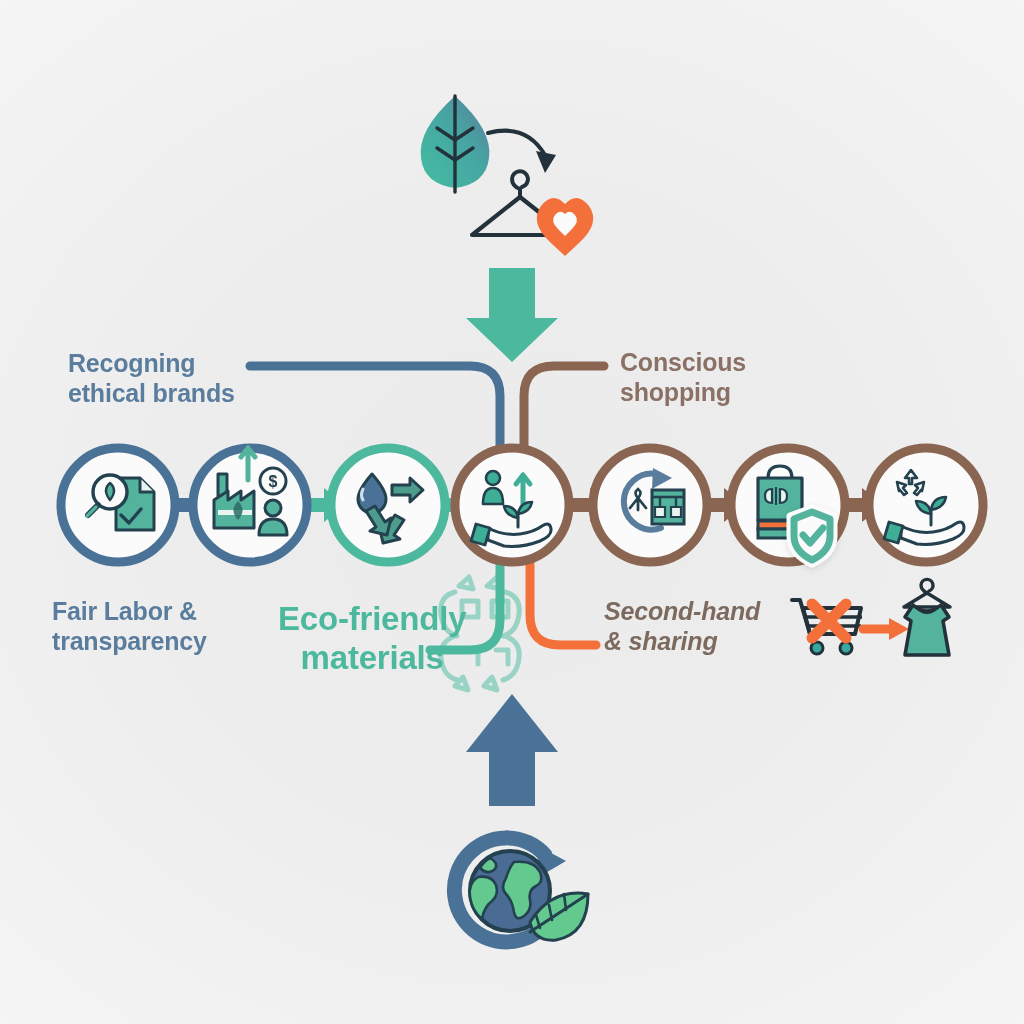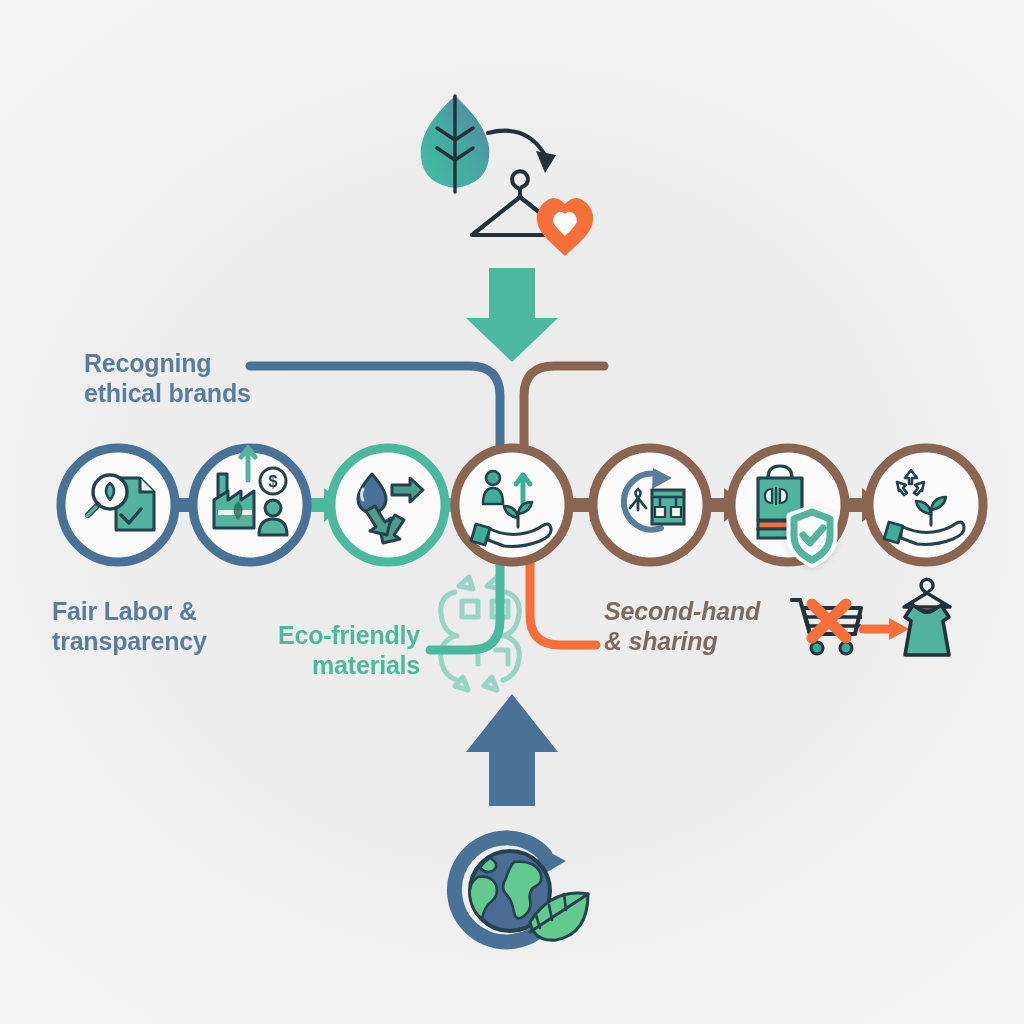--- a/index.html
+++ b/index.html
@@ -27,30 +27,30 @@
   }
   .label {
     position: absolute;
     font-weight: bold;
     line-height: 1.18;
     letter-spacing: -0.2px;
     white-space: pre-line;
     -webkit-font-smoothing: antialiased;
   }
   #lbl-recognizing {
-    left: 68px;  top: 349px;  font-size: 25px; color: #5a7d9e; margin-left: 16px;
+    left: 68px;  top: 349px;  font-size: 25px; color: #5a7d9e;
   }
   #lbl-conscious {
     left: 620px; top: 348px;  font-size: 25px; color: #8b7165;
   }
   #lbl-fair {
     left: 52px;  top: 597px;  font-size: 25px; color: #5a7d9e;
   }
   #lbl-eco {
-    left: 278px; top: 621px;  font-size: 25px; color: #4cb99f; text-align: right;
+    left: 278px; top: 600px;  font-size: 33px; color: #4cb99f; text-align: center;
   }
   #lbl-second {
     left: 604px; top: 597px;  font-size: 25px; color: #7d6a5f; font-style: italic;
   }
 </style>
 </head>
 <body>
 
 <div id="canvas">
 
@@ -264,20 +264,22 @@
         <path d="M929,591 a6,6 0 1 0 -8,-6 q0,5 6,8" fill="none" stroke="#22313a" stroke-width="3.4" stroke-linecap="round"></path>
         <path d="M927,593 l23,14 l-46,0 z" fill="none" stroke="#22313a" stroke-width="3.4" stroke-linejoin="round"></path>
         <path d="M913,605 q14,12 28,0 l8,12 l-6,4 l6,34 l-44,0 l6,-34 l-6,-4 z" fill="#53b39c" stroke="#22313a" stroke-width="3.6" stroke-linejoin="round"></path>
         <path d="M916,607 q11,11 22,0" fill="none" stroke="#22313a" stroke-width="3"></path>
       </g>
     </g>
   </svg>
 
   <div class="label" id="lbl-recognizing">Recogning
 ethical brands</div>
+  <div class="label" id="lbl-conscious">Conscious
+shopping</div>
   <div class="label" id="lbl-fair">Fair Labor &amp;
 transparency</div>
   <div class="label" id="lbl-eco">Eco-friendly
 materials</div>
   <div class="label" id="lbl-second">Second-hand
 &amp; sharing</div>
 
 </div>
 
 </body></html>

